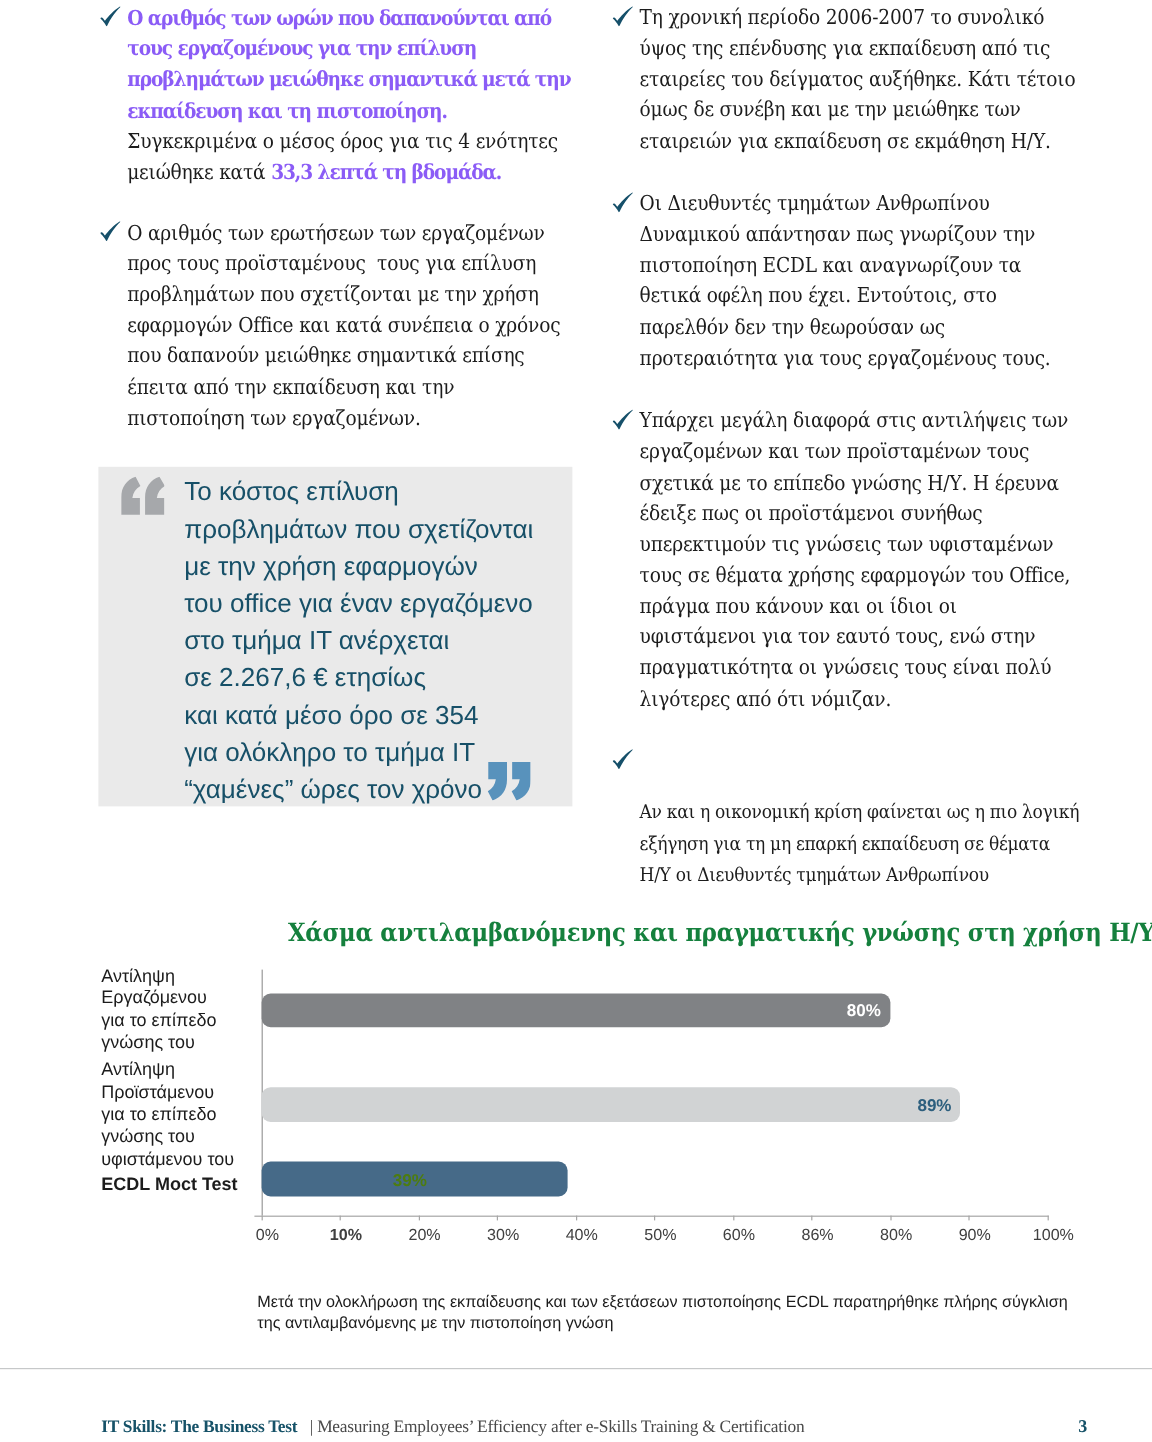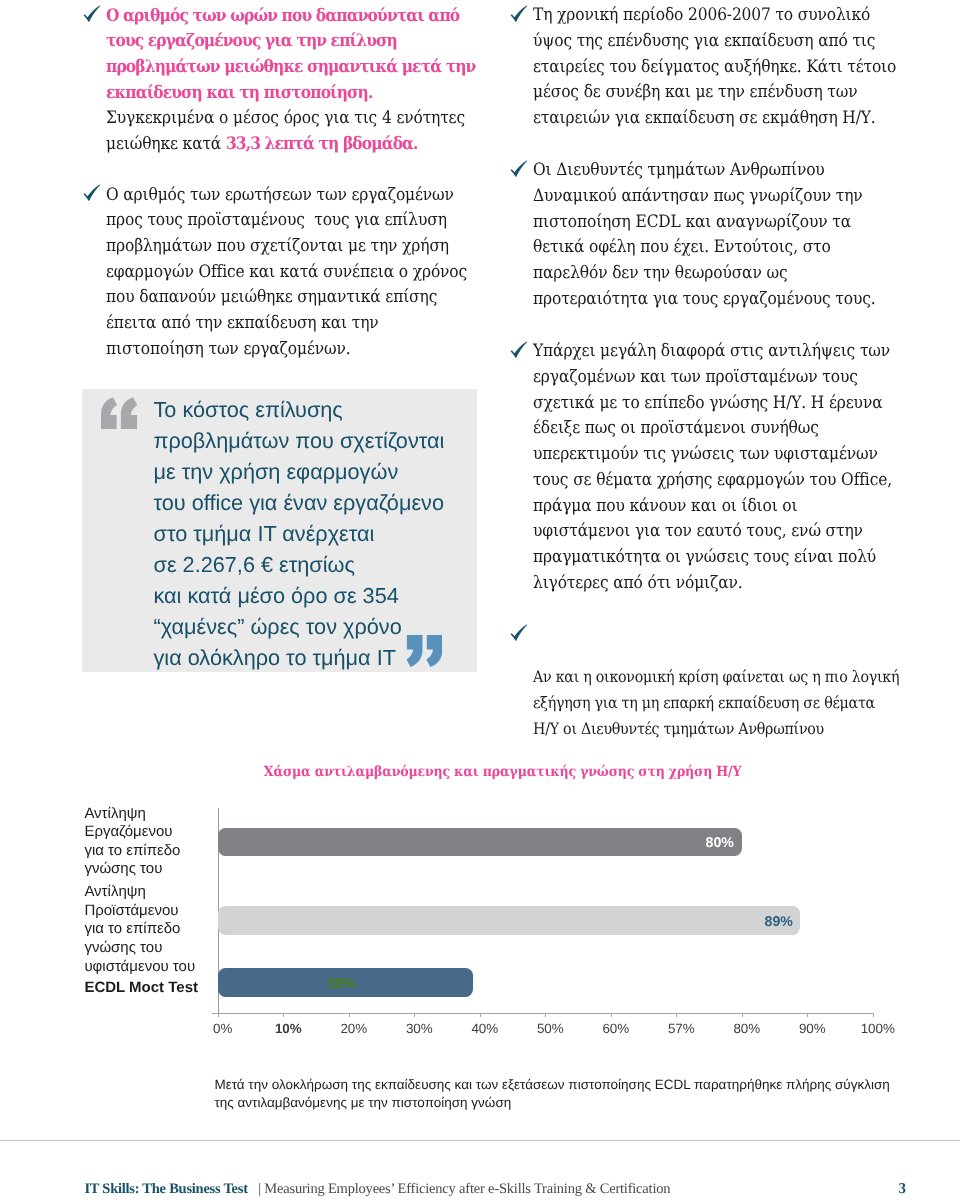--- a/index.html
+++ b/index.html
@@ -10,33 +10,33 @@
        text-rendering:geometricPrecision;}
   .page{position:relative;width:960px;height:1202px;}
 
   
   .bullet{position:absolute;}
   .tick{position:absolute;left:-2.0px;top:-0.1px;line-height:0;}
   .btext{position:absolute;left:22px;top:0;
          font-family:"DejaVu Serif",serif;font-stretch:condensed;
          font-size:17.2px;line-height:25.7px;letter-spacing:-0.14px;
          color:#1c1c1c;white-space:pre;}
-  .bb{font-weight:bold;color:#ec4899;letter-spacing:-0.88px;margin-top:24px;}
+  .bb{font-weight:bold;color:#8b5cf6;letter-spacing:-0.88px;margin-top:24px;}
 
   
   .quotebox{position:absolute;left:82px;top:389px;width:395px;height:283px;background:#eaeaea;}
   .qmark-open{position:absolute;left:100.8px;top:396.8px;}
   .qmark-close{position:absolute;left:406px;top:635px;}
   .qtext{position:absolute;left:153.5px;top:394.1px;width:330px;
          color:#175068;font-family:"Liberation Sans",sans-serif;
          font-size:21.7px;line-height:31px;white-space:pre;}
 
   
   .chart-title{position:absolute;font-family:"DejaVu Serif",serif;font-stretch:condensed;
-               font-weight:bold;font-size:14px;color:#ec4899;white-space:nowrap;letter-spacing:-0.2px;}
+               font-weight:bold;font-size:21px;color:#15803d;white-space:nowrap;letter-spacing:-0.2px;}
   .catlabel{position:absolute;font-family:"Liberation Sans",sans-serif;
             font-size:15px;line-height:18.6px;color:#1c1c1c;white-space:pre;}
   .axisline{position:absolute;background:#9a9a9a;}
   .bar{position:absolute;}
   .barval{position:absolute;font-family:"Liberation Sans",sans-serif;
           font-weight:bold;font-size:14.2px;white-space:nowrap;}
   .tk{position:absolute;width:1px;background:#a6a6a6;}
   .tlabel{position:absolute;font-family:"Liberation Sans",sans-serif;
           font-size:13.4px;color:#404040;text-align:center;white-space:nowrap;}
 
@@ -67,21 +67,21 @@
             <path fill="#16506a" d="M1.75 12.0 C2.0 11.45 2.75 11.35 3.25 11.75 C3.95 12.3 4.75 13.35 5.45 14.35 C8.3 10.6 12.8 5.55 17.7 2.6 C18.15 2.35 18.45 2.65 18.15 3.05 C14.25 6.85 10.0 12.7 7.3 18.5 C7.05 19.0 6.65 19.05 6.4 18.55 C5.3 16.5 3.45 14.0 2.1 12.9 C1.75 12.6 1.65 12.3 1.75 12.0 Z"></path>
           </svg></div>
         <div class="btext"><div><span>Ο αριθμός των ερωτήσεων των εργαζομένων</span></div><div><span>προς τους προϊσταμένους  τους για επίλυση</span></div><div><span>προβλημάτων που σχετίζονται με την χρήση</span></div><div><span>εφαρμογών Office και κατά συνέπεια ο χρόνος</span></div><div><span>που δαπανούν μειώθηκε σημαντικά επίσης</span></div><div><span>έπειτα από την εκπαίδευση και την</span></div><div><span>πιστοποίηση των εργαζομένων.</span></div></div>
       </div>
     </div>
   <div id="right-col">
       <div class="bullet" style="left: 511px; top: 3.3px; width: 400px;">
         <div class="tick"><svg width="22" height="22" viewBox="0 0 22 22" aria-hidden="true">
             <path fill="#16506a" d="M1.75 12.0 C2.0 11.45 2.75 11.35 3.25 11.75 C3.95 12.3 4.75 13.35 5.45 14.35 C8.3 10.6 12.8 5.55 17.7 2.6 C18.15 2.35 18.45 2.65 18.15 3.05 C14.25 6.85 10.0 12.7 7.3 18.5 C7.05 19.0 6.65 19.05 6.4 18.55 C5.3 16.5 3.45 14.0 2.1 12.9 C1.75 12.6 1.65 12.3 1.75 12.0 Z"></path>
           </svg></div>
-        <div class="btext"><div><span>Τη χρονική περίοδο 2006-2007 το συνολικό</span></div><div><span>ύψος της επένδυσης για εκπαίδευση από τις</span></div><div><span>εταιρείες του δείγματος αυξήθηκε. Κάτι τέτοιο</span></div><div><span>μέσος δε συνέβη και με την επένδυση των</span></div><div><span>εταιρειών για εκπαίδευση σε εκμάθηση Η/Υ.</span></div></div>
+        <div class="btext"><div><span>Τη χρονική περίοδο 2006-2007 το συνολικό</span></div><div><span>ύψος της επένδυσης για εκπαίδευση από τις</span></div><div><span>εταιρείες του δείγματος αυξήθηκε. Κάτι τέτοιο</span></div><div><span>όμως δε συνέβη και με την μειώθηκε των</span></div><div><span>εταιρειών για εκπαίδευση σε εκμάθηση Η/Υ.</span></div></div>
       </div>
       <div class="bullet" style="left: 511px; top: 158.2px; width: 400px;">
         <div class="tick"><svg width="22" height="22" viewBox="0 0 22 22" aria-hidden="true">
             <path fill="#16506a" d="M1.75 12.0 C2.0 11.45 2.75 11.35 3.25 11.75 C3.95 12.3 4.75 13.35 5.45 14.35 C8.3 10.6 12.8 5.55 17.7 2.6 C18.15 2.35 18.45 2.65 18.15 3.05 C14.25 6.85 10.0 12.7 7.3 18.5 C7.05 19.0 6.65 19.05 6.4 18.55 C5.3 16.5 3.45 14.0 2.1 12.9 C1.75 12.6 1.65 12.3 1.75 12.0 Z"></path>
           </svg></div>
         <div class="btext"><div><span>Οι Διευθυντές τμημάτων Ανθρωπίνου</span></div><div><span>Δυναμικού απάντησαν πως γνωρίζουν την</span></div><div><span>πιστοποίηση ECDL και αναγνωρίζουν τα</span></div><div><span>θετικά οφέλη που έχει. Εντούτοις, στο</span></div><div><span>παρελθόν δεν την θεωρούσαν ως</span></div><div><span>προτεραιότητα για τους εργαζομένους τους.</span></div></div>
       </div>
       <div class="bullet" style="left: 511px; top: 339.3px; width: 400px;">
         <div class="tick"><svg width="22" height="22" viewBox="0 0 22 22" aria-hidden="true">
             <path fill="#16506a" d="M1.75 12.0 C2.0 11.45 2.75 11.35 3.25 11.75 C3.95 12.3 4.75 13.35 5.45 14.35 C8.3 10.6 12.8 5.55 17.7 2.6 C18.15 2.35 18.45 2.65 18.15 3.05 C14.25 6.85 10.0 12.7 7.3 18.5 C7.05 19.0 6.65 19.05 6.4 18.55 C5.3 16.5 3.45 14.0 2.1 12.9 C1.75 12.6 1.65 12.3 1.75 12.0 Z"></path>
@@ -102,21 +102,21 @@
       <path fill="#a6a8ab" d="M0 32.3 L0 17.5 C0 9.1 4.4 2.9 12.0 0.3 L16.0 7.9 C12.1 10.3 9.9 13.5 9.3 17.9 L15.6 17.9 L15.6 32.3 Z"></path>
       <path fill="#a6a8ab" d="M19.9 32.3 L19.9 17.5 C19.9 9.1 24.3 2.9 31.9 0.3 L36.4 7.9 C32.5 10.3 30.3 13.5 29.7 17.9 L36.0 17.9 L36.0 32.3 Z"></path>
     </svg>
   </div>
   <div class="qmark-close">
     <svg width="36.4" height="32.3" viewBox="0 0 36.4 32.3" aria-hidden="true">
       <path fill="#5892bc" d="M16.5 0 L16.5 14.8 C16.5 23.2 12.1 29.4 4.5 32.0 L0.5 24.4 C4.4 22.0 6.6 18.8 7.2 14.4 L0.9 14.4 L0.9 0 Z"></path>
       <path fill="#5892bc" d="M36.4 0 L36.4 14.8 C36.4 23.2 32.0 29.4 24.4 32.0 L20.4 24.4 C24.3 22.0 26.5 18.8 27.1 14.4 L20.8 14.4 L20.8 0 Z"></path>
     </svg>
   </div>
-  <div id="quote-text" class="qtext"><div>Το κόστος επίλυσης</div><div>προβλημάτων που σχετίζονται</div><div>με την χρήση εφαρμογών</div><div>του office για έναν εργαζόμενο</div><div>στο τμήμα IT ανέρχεται</div><div>σε 2.267,6 € ετησίως</div><div>και κατά μέσο όρο σε 354</div><div>“χαμένες” ώρες τον χρόνο</div><div>για ολόκληρο το τμήμα IT</div></div>
+  <div id="quote-text" class="qtext"><div>Το κόστος επίλυση</div><div>προβλημάτων που σχετίζονται</div><div>με την χρήση εφαρμογών</div><div>του office για έναν εργαζόμενο</div><div>στο τμήμα IT ανέρχεται</div><div>σε 2.267,6 € ετησίως</div><div>και κατά μέσο όρο σε 354</div><div>για ολόκληρο το τμήμα IT</div><div>“χαμένες” ώρες τον χρόνο</div></div>
 
   <div id="chart">
       <div class="chart-title" style="left: 240px; top: 764.3px; width: 525px; text-align: center;">Χάσμα αντιλαμβανόμενης και πραγματικής γνώσης στη χρήση Η/Υ</div>
       <div class="axisline" style="left: 217.5px; top: 808px; width: 1px; height: 205px;"></div>
       <div class="axisline" style="left: 211.5px; top: 1012.5px; width: 662px; height: 1px; background: rgb(166, 166, 166);"></div>
       <div class="catlabel" style="left: 84.4px; top: 804.5px; width: 128px;"><div>Αντίληψη</div><div>Εργαζόμενου</div><div>για το επίπεδο</div><div>γνώσης του</div></div>
       <div class="catlabel" style="left: 84.4px; top: 883.2px; width: 128px;"><div>Αντίληψη</div><div>Προϊστάμενου</div><div>για το επίπεδο</div><div>γνώσης του</div><div>υφιστάμενου του</div></div>
       <div class="catlabel" style="left: 84.4px; top: 978.5px; width: 128px; font-weight: bold;"><div>ECDL Moct Test</div></div>
       <div class="bar" style="left: 217.5px; top: 827.8px; width: 524px; height: 28.4px; background: rgb(128, 130, 133); border-radius: 7.5px;"></div>
       <div class="barval" style="left: 217.5px; top: 835.4px; width: 516.5px; text-align: right; color: rgb(255, 255, 255);">80%</div>
@@ -132,21 +132,21 @@
       <div class="tlabel" style="left: 313.8px; top: 1021.2px; width: 80px;">20%</div>
       <div class="tk" style="left: 414px; top: 1012.5px; height: 4.5px;"></div>
       <div class="tlabel" style="left: 379.3px; top: 1021.2px; width: 80px;">30%</div>
       <div class="tk" style="left: 479.5px; top: 1012.5px; height: 4.5px;"></div>
       <div class="tlabel" style="left: 444.8px; top: 1021.2px; width: 80px;">40%</div>
       <div class="tk" style="left: 545px; top: 1012.5px; height: 4.5px;"></div>
       <div class="tlabel" style="left: 510.3px; top: 1021.2px; width: 80px;">50%</div>
       <div class="tk" style="left: 610.5px; top: 1012.5px; height: 4.5px;"></div>
       <div class="tlabel" style="left: 575.8px; top: 1021.2px; width: 80px;">60%</div>
       <div class="tk" style="left: 676px; top: 1012.5px; height: 4.5px;"></div>
-      <div class="tlabel" style="left: 641.3px; top: 1021.2px; width: 80px;">57%</div>
+      <div class="tlabel" style="left: 641.3px; top: 1021.2px; width: 80px;">86%</div>
       <div class="tk" style="left: 741.5px; top: 1012.5px; height: 4.5px;"></div>
       <div class="tlabel" style="left: 706.8px; top: 1021.2px; width: 80px;">80%</div>
       <div class="tk" style="left: 807px; top: 1012.5px; height: 4.5px;"></div>
       <div class="tlabel" style="left: 772.3px; top: 1021.2px; width: 80px;">90%</div>
       <div class="tk" style="left: 872.5px; top: 1012.5px; height: 4.5px;"></div>
       <div class="tlabel" style="left: 837.8px; top: 1021.2px; width: 80px;">100%</div>
     </div>
 
   <div id="caption" class="caption" style="left: 214.4px; top: 1076px; width: 700px;"><div>Μετά την ολοκλήρωση της εκπαίδευσης και των εξετάσεων πιστοποίησης ECDL παρατηρήθηκε πλήρης σύγκλιση</div><div>της αντιλαμβανόμενης με την πιστοποίηση γνώση</div></div>
 

